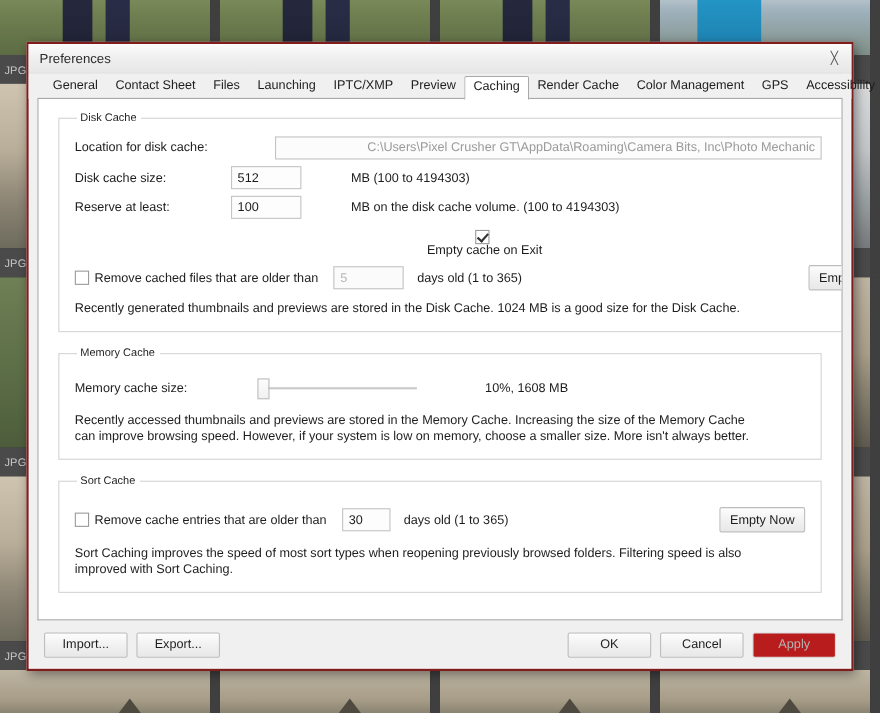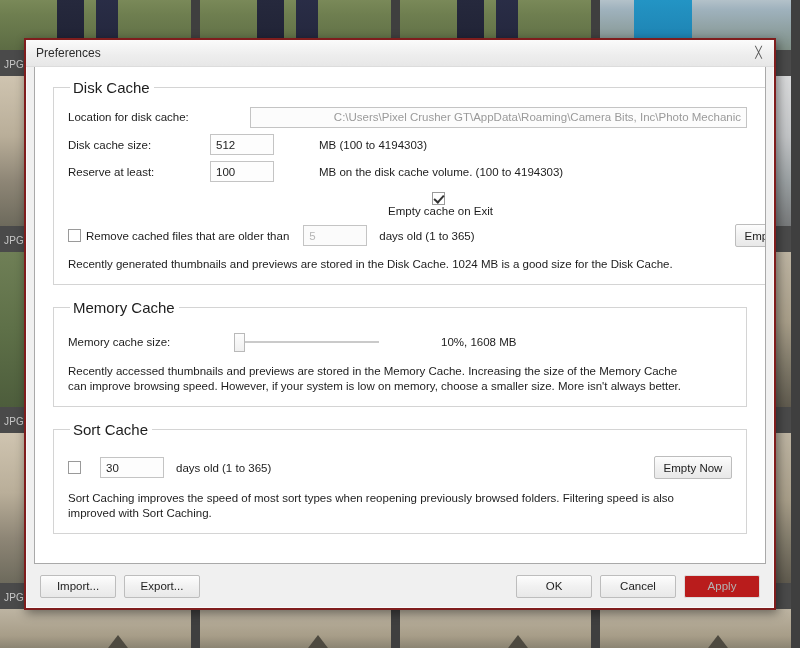--- a/index.html
+++ b/index.html
@@ -147,21 +147,21 @@
     position: relative;
   }
 
   fieldset.group {
     border: 1px solid #d4d4d4;
     border-radius: 0;
     margin: 0 0 14px 0;
     padding: 8px 14px 12px 14px;
   }
   fieldset.group > legend {
-    font-size: 15px;
+    font-size: 10px;
     color: #1d1d1d;
     padding: 0 4px 0 3px;
     margin-left: 2px;
   }
 
   .row { display: flex; align-items: center; margin: 6px 0; gap: 36px; }
   .lbl { font-size: 11.5px; color: #1d1d1d; }
 
   .txtfield {
     border: 1px solid #c4c4c4;
@@ -383,20 +383,33 @@
   </div>
 </div>
 
 <div id="dialog">
 
   <div id="titlebar">
     <span id="title-text">Preferences</span>
     <div id="close-btn">╳</div>
   </div>
 
+  <div id="tabstrip">
+    <div class="tab">General</div>
+    <div class="tab">Contact Sheet</div>
+    <div class="tab">Files</div>
+    <div class="tab">Launching</div>
+    <div class="tab">IPTC/XMP</div>
+    <div class="tab">Preview</div>
+    <div class="tab active">Caching</div>
+    <div class="tab">Render Cache</div>
+    <div class="tab">Color Management</div>
+    <div class="tab">GPS</div>
+    <div class="tab">Accessibility</div>
+  </div>
 
   <div id="page">
 
     <fieldset class="group">
       <legend>Disk Cache</legend>
 
       <div class="row" style="margin-top:2px;">
         <span class="lbl" style="width:146px;">Location for disk cache:</span>
         <input class="txtfield readonly" style="width: 497px;" readonly="" value="C:\Users\Pixel Crusher GT\AppData\Roaming\Camera Bits, Inc\Photo Mechanic">
         <button class="smallbtn" style="margin-left:8px;">...</button>
@@ -444,21 +457,22 @@
       </div>
 
       <div class="note" style="margin-top:12px; max-width:625px;">Recently accessed thumbnails and previews are stored in the Memory Cache.  Increasing the size of the Memory Cache can improve browsing speed.  However, if your system is low on memory, choose a smaller size.  More isn't always better.</div>
     </fieldset>
 
     <fieldset class="group">
       <legend>Sort Cache</legend>
 
       <div class="chk-row" style="margin-top:10px;">
         <span class="chkbox"></span>
-        <input class="txtfield" style="width: 64px; margin-left: 14px;" value="30">
+        <span class="lbl">Remove cache entries that are older than</span>
+        <input class="txtfield" style="width: 44px; margin-left: 14px;" value="30">
         <span class="lbl" style="margin-left:12px;">days old (1 to 365)</span>
         <button class="btn" style="margin-left:auto; min-width:78px;">Empty Now</button>
       </div>
 
       <div class="note" style="margin-top:12px; max-width:625px;">Sort Caching improves the speed of most sort types when reopening previously browsed folders.  Filtering speed is also improved with Sort Caching.</div>
     </fieldset>
 
   </div>
 
   <div id="footer">

